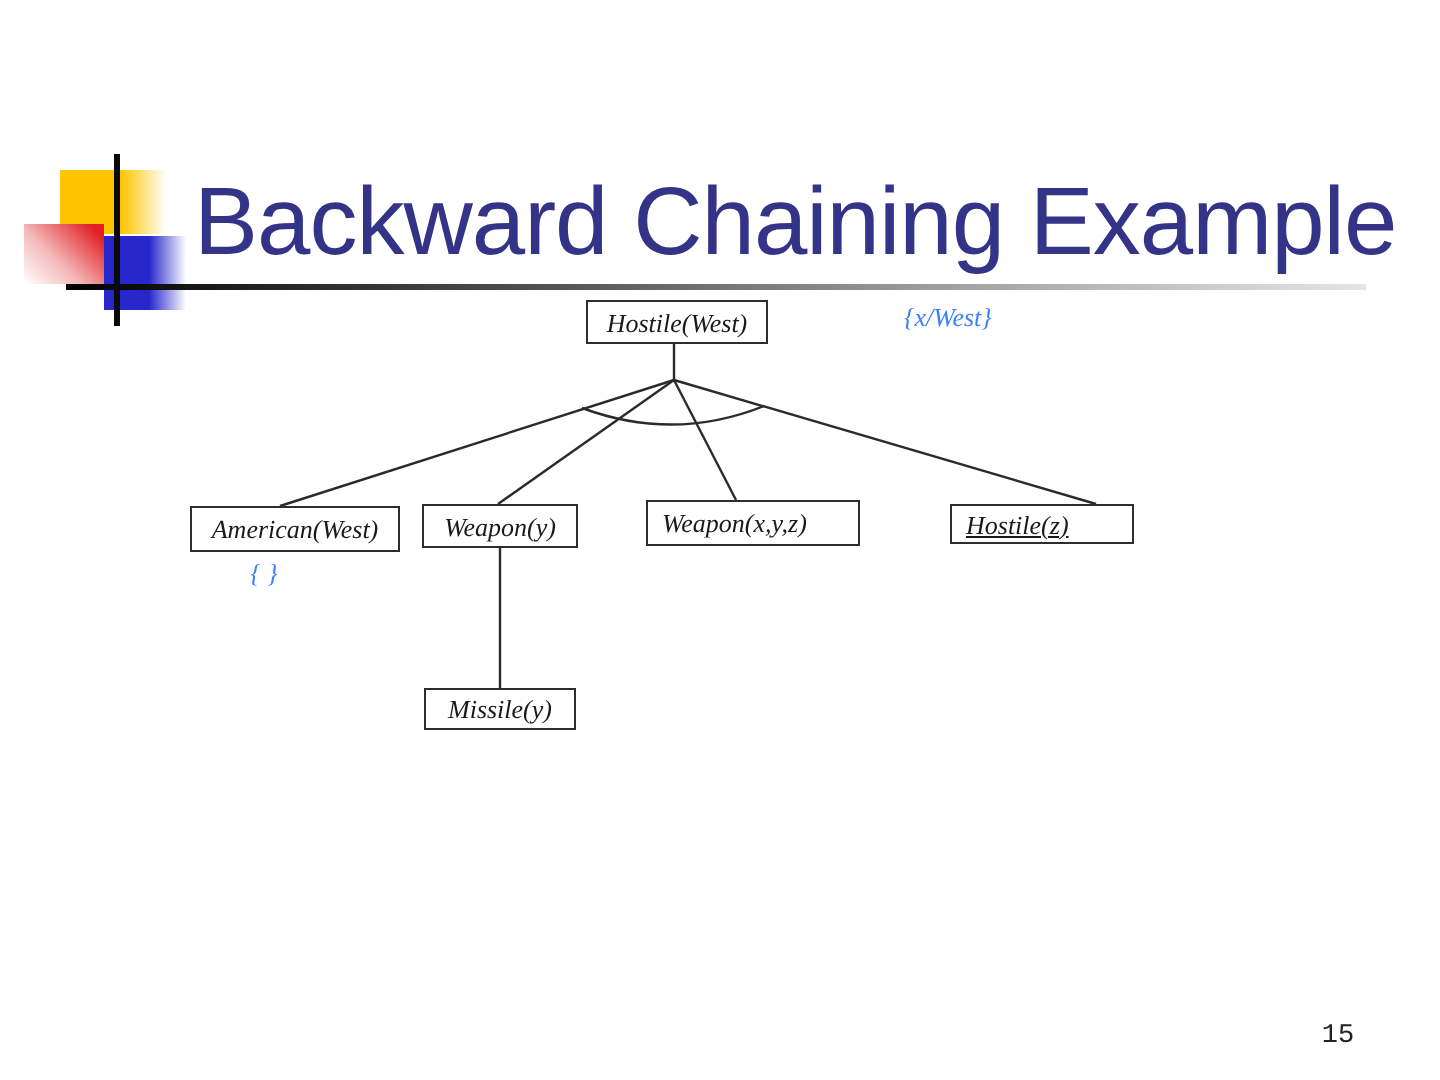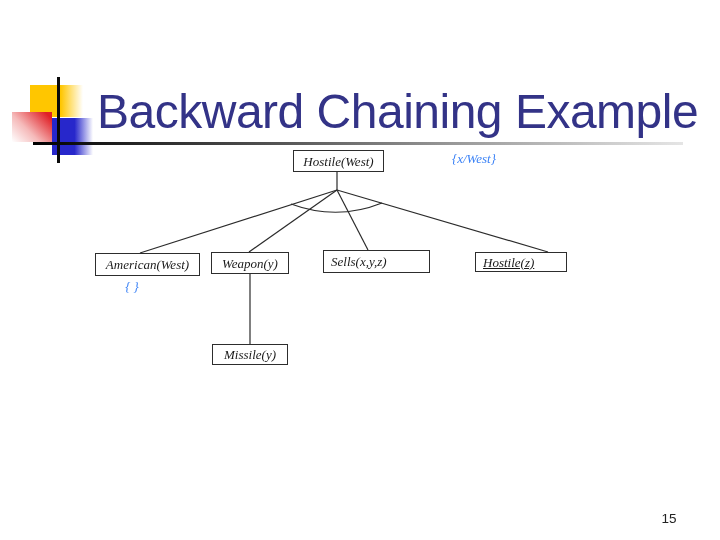--- a/index.html
+++ b/index.html
@@ -59,21 +59,21 @@
 
   .free-label {
     position: absolute;
     font-style: italic; font-size: 13px; color: #3b82f6;
     white-space: nowrap; line-height: 1;
   }
 
   
   .page-number {
     position: absolute; left: 652px; top: 511px; width: 34px;
-    font-family: Liberation Sans, sans-serif;
+    font-family: Liberation Mono, monospace;
     font-size: 13.5px; color: #222; text-align: center;
   }
 </style>
 </head>
 <body>
 
 <div class="slide">
 
   <div class="deco-yellow"></div>
   <div class="deco-red"></div>
@@ -96,21 +96,21 @@
   </svg>
 
   <div class="node" style="left:293px; top:150px; width:91px; height:22px;">Hostile(West)</div>
 
   <div class="free-label" style="left:452px; top:152px;">{x/West}</div>
 
   <div class="node" style="left:95px; top:253px; width:105px; height:23px;font-style:italic;">American(West)</div>
 
   <div class="node" style="left:211px; top:252px; width:78px; height:22px;">Weapon(y)</div>
 
-  <div class="node left-align" style="left:323px; top:250px; width:107px; height:23px;">Sells(x,y,z)</div>
+  <div class="node left-align" style="left:323px; top:250px; width:107px; height:23px;">Weapon(x,y,z)</div>
 
   <div class="node left-align" style="left:475px; top:252px; width:92px; height:20px;text-decoration:underline;">Hostile(z)</div>
 
   <div class="free-label" style="left:118px; top:280px; width:28px; text-align:center;">{ }</div>
 
   <div class="node" style="left:212px; top:344px; width:76px; height:21px;">Missile(y)</div>
 
   <div class="page-number">15</div>
 
 </div>

